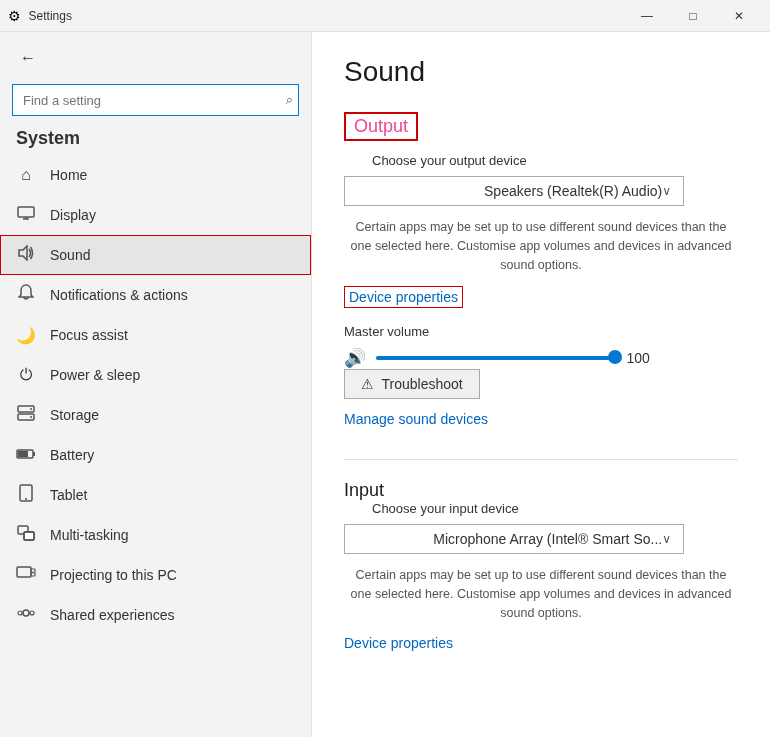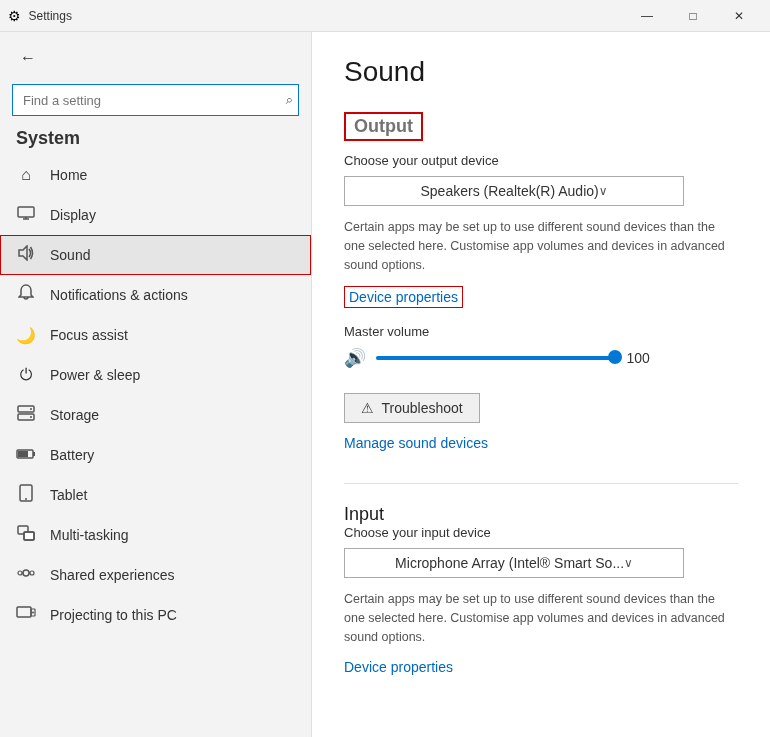--- a/index.html
+++ b/index.html
@@ -152,69 +152,71 @@
 
     .page-title {
       font-size: 28px;
       font-weight: 300;
       color: #1a1a1a;
       margin-bottom: 24px;
     }
 
     .section-header {
       font-size: 18px;
-      font-weight: 700;
-      color: #737373;
+      font-weight: 400;
+      color: #ec4899;
       margin-bottom: 12px;
       border: 2px solid #cc0000;
       display: inline-block;
       padding: 2px 8px;
     }
 
     .section-label {
       font-size: 13px;
       color: #333;
       margin-bottom: 8px;
+      margin-left: 28px;
     }
 
     .dropdown {
       display: flex;
       align-items: center;
-      justify-content: center;
+      justify-content: flex-end;
       border: 1px solid #aaa;
       background: white;
       padding: 6px 12px;
       width: 340px;
       cursor: pointer;
       font-size: 14px;
       color: #333;
       margin-bottom: 12px;
     }
     .dropdown-arrow { font-size: 12px; color: #555; }
 
     .info-text {
       font-size: 12.5px;
       color: #555;
       line-height: 1.5;
       max-width: 400px;
       margin-bottom: 12px;
+      text-align: center;
     }
 
     .link-btn {
       color: #0067c0;
       cursor: pointer;
       font-size: 14px;
       text-decoration: none;
       display: inline-block;
       margin-bottom: 16px;
       border: 1.5px solid #cc0000;
       padding: 2px 4px;
     }
 
-    .volume-section { margin-bottom: 24px; }
+    .volume-section { margin-bottom: 0; }
     .volume-label {
       font-size: 13px;
       color: #333;
       margin-bottom: 8px;
     }
     .volume-row {
       display: flex;
       align-items: center;
       gap: 10px;
     }
@@ -414,40 +416,40 @@
           <rect x="1" y="1" width="10" height="8" rx="1" stroke="#555" stroke-width="1.5" fill="none"></rect>
           <rect x="7" y="7" width="10" height="8" rx="1" stroke="#555" stroke-width="1.5" fill="white"></rect>
           <rect x="7" y="7" width="10" height="8" rx="1" stroke="#555" stroke-width="1.5" fill="none"></rect>
         </svg>
       </span>
       <span class="sidebar-item-label">Multi-tasking</span>
     </div>
 
     <div class="sidebar-item">
       <span class="sidebar-item-icon">
+        <svg width="20" height="14" viewBox="0 0 20 14" fill="none">
+          <rect x="1" y="1" width="14" height="10" rx="1" stroke="#555" stroke-width="1.5" fill="none"></rect>
+          <rect x="15" y="3" width="4" height="7" rx="0.5" stroke="#555" stroke-width="1.2" fill="none"></rect>
+          <circle cx="17" cy="6.5" r="1" fill="#555"></circle>
+        </svg>
+      </span>
+      <span class="sidebar-item-label">Projecting to this PC</span>
+    </div>
+
+    <div class="sidebar-item">
+      <span class="sidebar-item-icon">
         <svg width="18" height="16" viewBox="0 0 18 16" fill="none">
           <circle cx="9" cy="8" r="3" stroke="#555" stroke-width="1.5" fill="none"></circle>
           <circle cx="3" cy="8" r="2" stroke="#555" stroke-width="1.2" fill="none"></circle>
           <circle cx="15" cy="8" r="2" stroke="#555" stroke-width="1.2" fill="none"></circle>
           <line x1="5" y1="8" x2="6" y2="8" stroke="#555" stroke-width="1.2"></line>
           <line x1="12" y1="8" x2="13" y2="8" stroke="#555" stroke-width="1.2"></line>
         </svg>
       </span>
       <span class="sidebar-item-label">Shared experiences</span>
-    </div>
-
-    <div class="sidebar-item">
-      <span class="sidebar-item-icon">
-        <svg width="20" height="14" viewBox="0 0 20 14" fill="none">
-          <rect x="1" y="1" width="14" height="10" rx="1" stroke="#555" stroke-width="1.5" fill="none"></rect>
-          <rect x="15" y="3" width="4" height="7" rx="0.5" stroke="#555" stroke-width="1.2" fill="none"></rect>
-          <circle cx="17" cy="6.5" r="1" fill="#555"></circle>
-        </svg>
-      </span>
-      <span class="sidebar-item-label">Projecting to this PC</span>
     </div>
 
   </div>
 
   <div class="content">
 
     <h1 class="page-title">Sound</h1>
 
     <div>
       <div class="section-header">Output</div>

